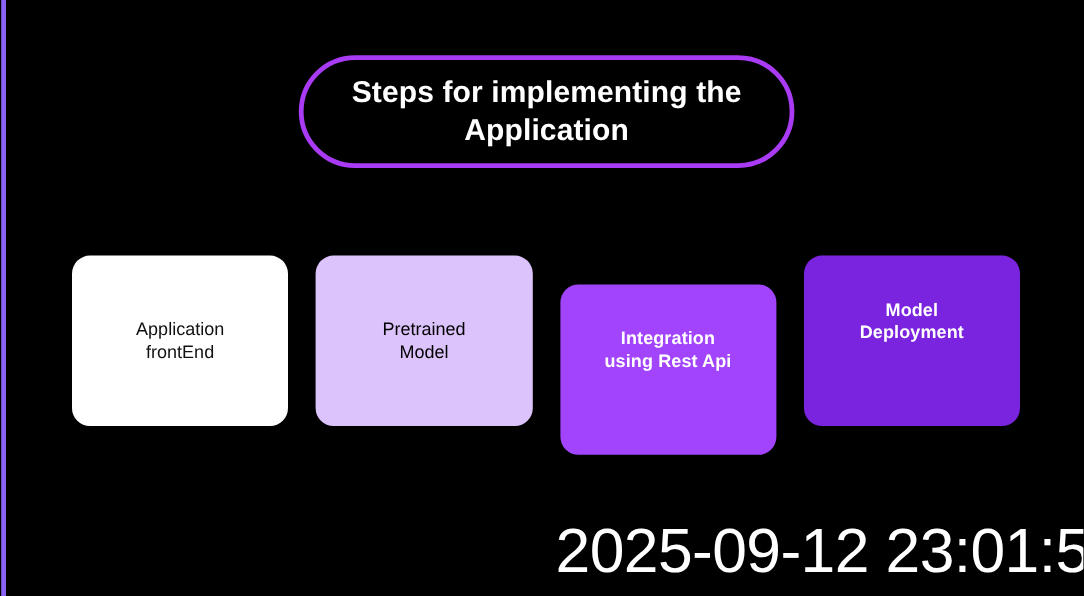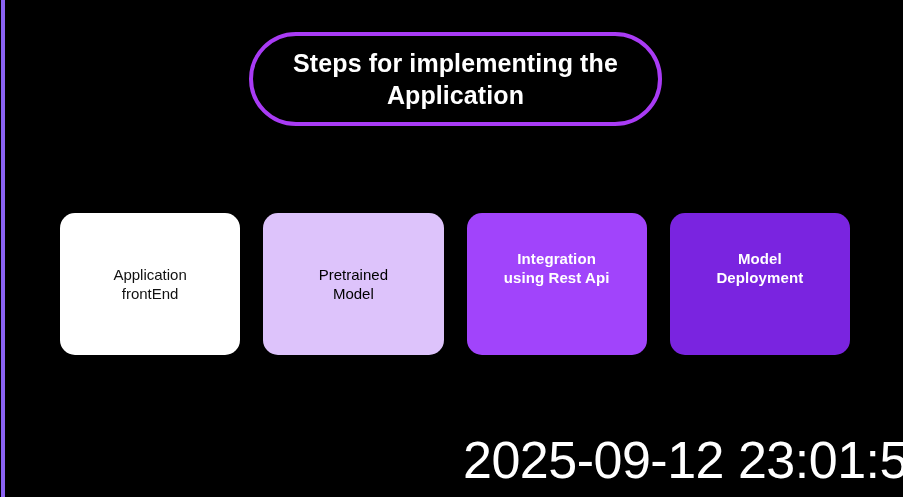--- a/index.html
+++ b/index.html
@@ -31,21 +31,21 @@
     top: 0;
     width: 4px;
     height: 497px;
     background: #8B63F3;
   }
 
   
   .title-pill {
     position: absolute;
     left: 249px;
-    top: 32px;
+    top: 46px;
     width: 413px;
     height: 94px;
     box-sizing: border-box;
     border: 4px solid #A93BF5;
     border-radius: 48px;
     background: #000000;
     display: flex;
     align-items: center;
     justify-content: center;
   }
@@ -119,21 +119,21 @@
 
   <div class="steps-row">
       <div class="step-box align-center" style="background: rgb(255, 255, 255);">
         <div class="step-label dark" style="color: rgb(17, 17, 17);">Application
 frontEnd</div>
       </div>
       <div class="step-box align-center" style="background: rgb(221, 195, 251);">
         <div class="step-label dark" style="color: #000000;">Pretrained
 Model</div>
       </div>
-      <div class="step-box align-upper" style="background: rgb(161, 68, 251);">
+      <div class="step-box align-upper" style="background: rgb(161, 68, 251); margin-top: 24px;">
         <div class="step-label light" style="color: rgb(255, 255, 255);">Integration
 using Rest Api</div>
       </div>
       <div class="step-box align-upper" style="background: rgb(122, 36, 224);">
         <div class="step-label light" style="color: rgb(255, 255, 255);">Model
 Deployment</div>
       </div>
     </div>
 
   <div class="timestamp" style="color: rgb(255, 255, 255);">2025-09-12 23:01:52</div>

